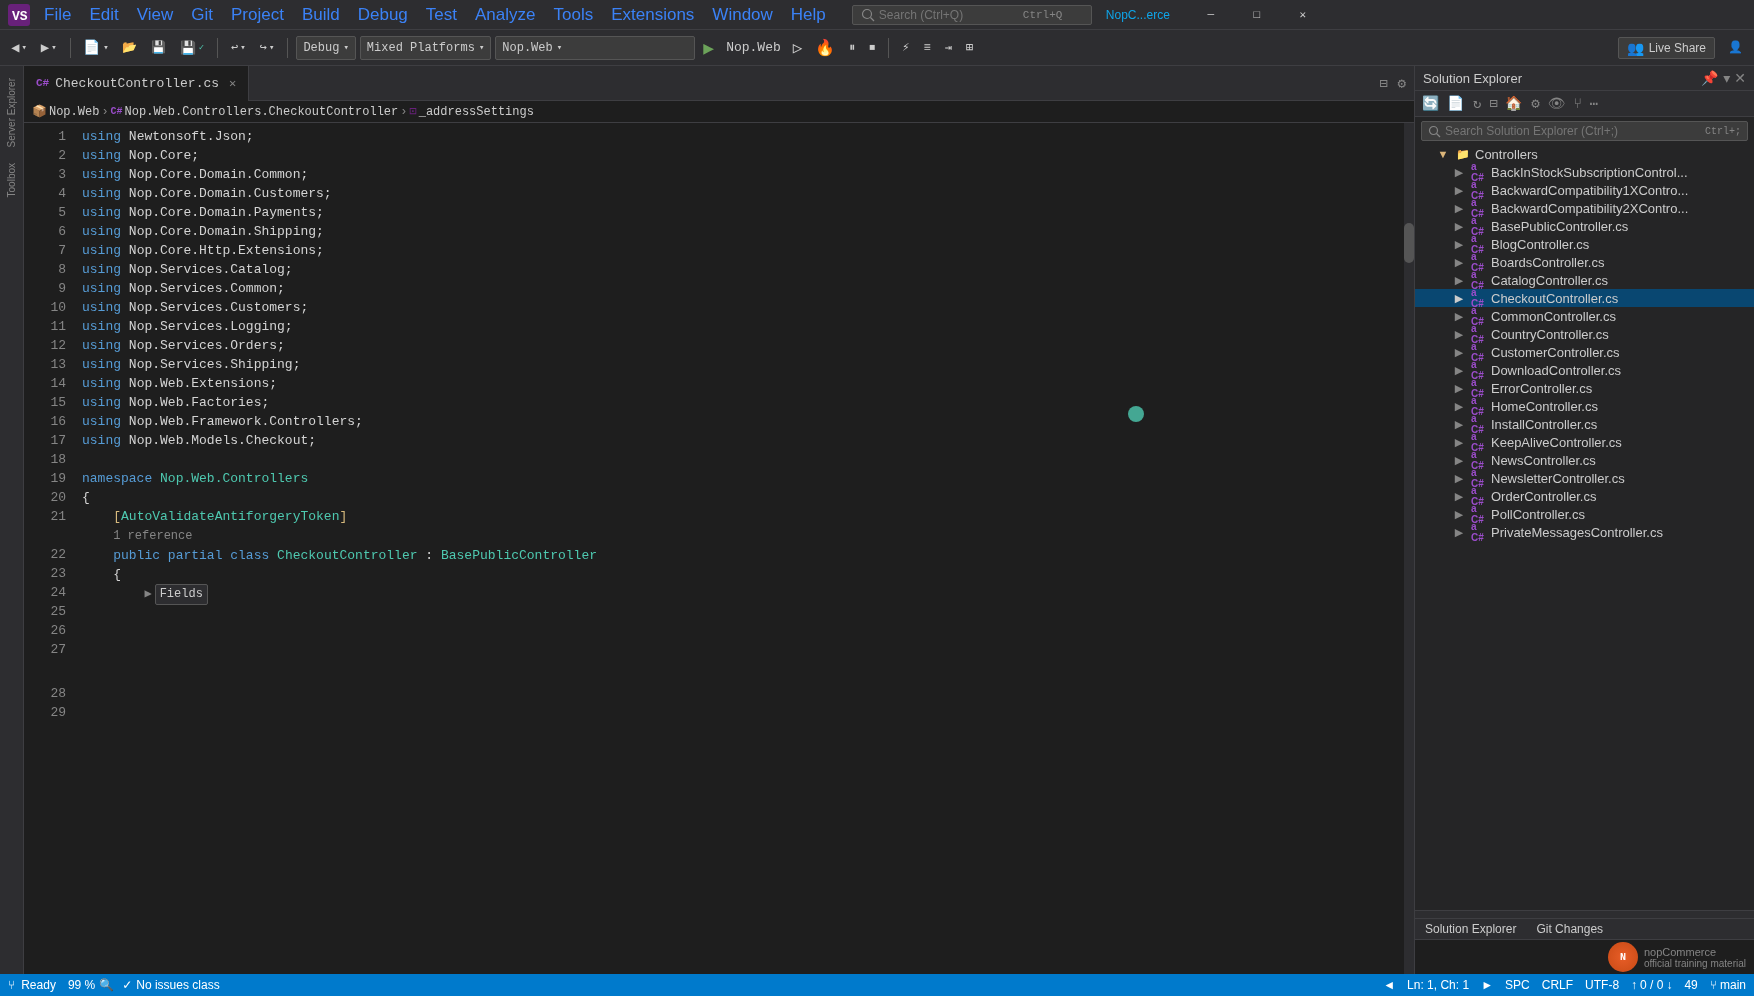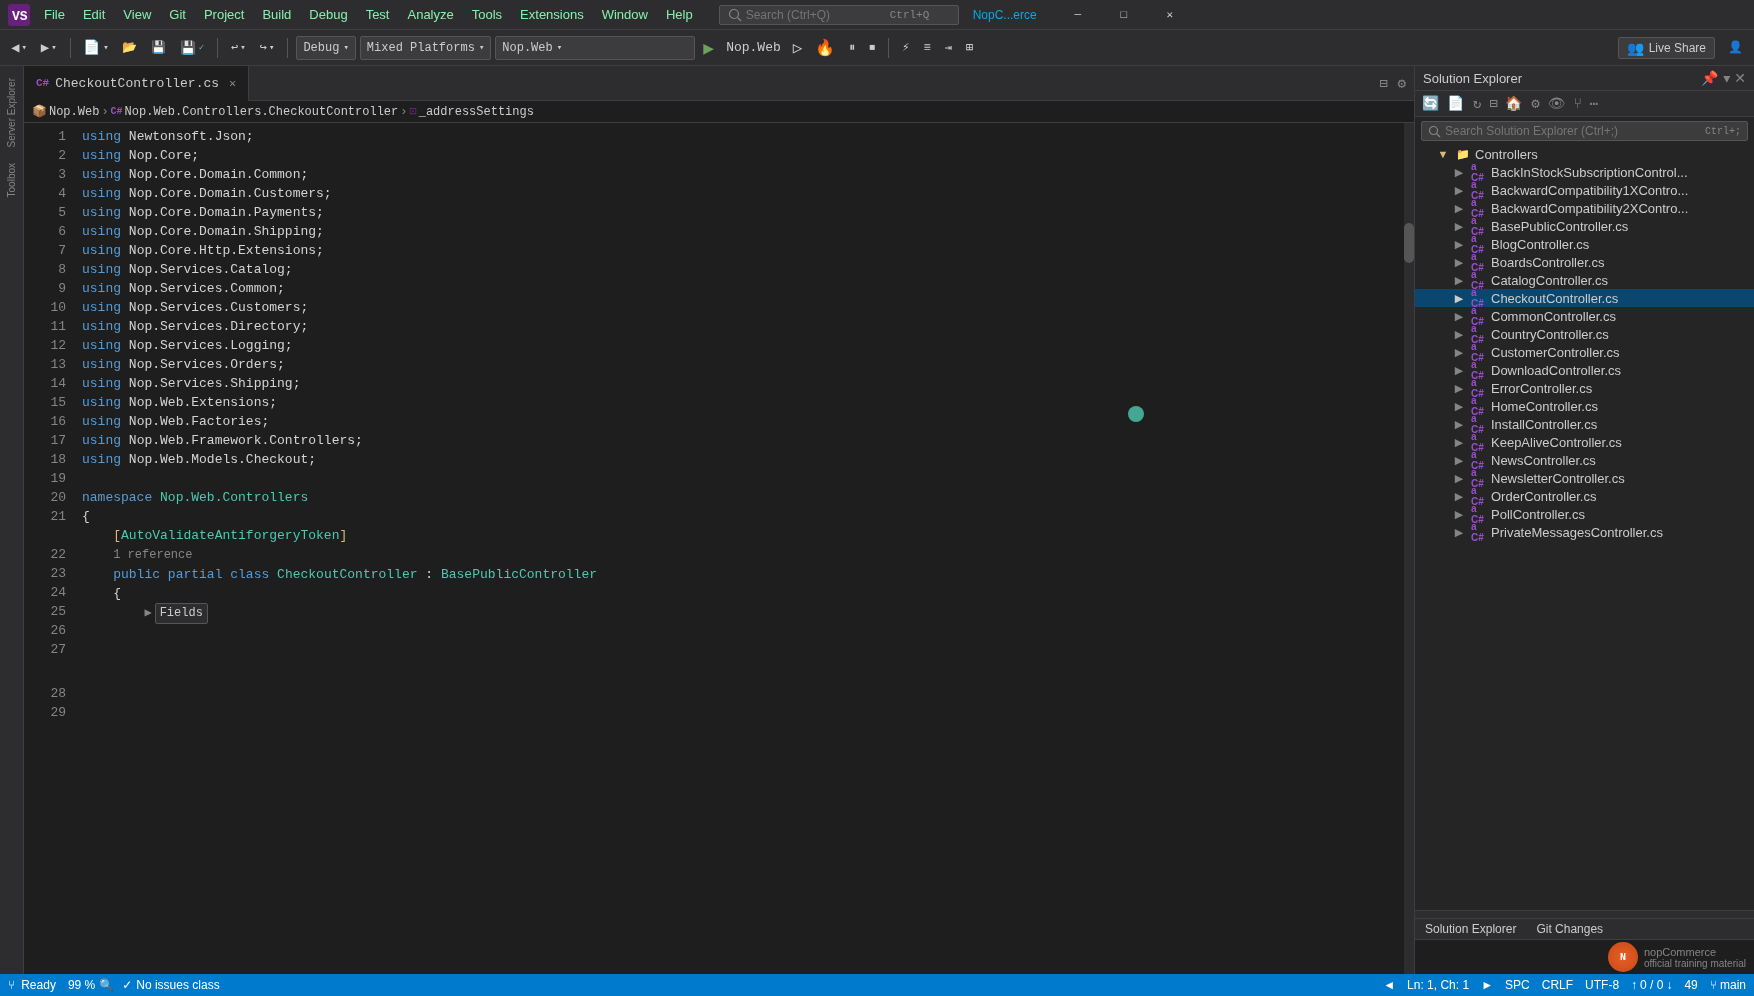--- a/index.html
+++ b/index.html
@@ -3,21 +3,21 @@
   <meta charset="utf-8">
   <style>
     * { margin: 0; padding: 0; box-sizing: border-box; }
     body { background: #1e1e1e; color: #d4d4d4; font-family: 'Consolas', 'Courier New', monospace; font-size: 13px; overflow: hidden; width: 1754px; height: 996px; }
 
     
     .menu-bar {
       display: flex; align-items: center; background: #2d2d30; height: 30px; padding: 0 8px; gap: 2px;
       border-bottom: 1px solid #3e3e42;
     }
-    .menu-item { padding: 2px 8px; color: #86efac; font-size: 13px; cursor: pointer; border-radius: 2px; font-family: 'Segoe UI', sans-serif; }
+    .menu-item { padding: 2px 8px; color: #3b82f6; font-size: 17px; cursor: pointer; border-radius: 2px; font-family: 'Segoe UI', sans-serif; }
     .search-box {
       margin-left: auto; background: #3c3c3c; border: 1px solid #555; color: #ccc; padding: 2px 8px;
       border-radius: 2px; font-size: 12px; width: 240px; display: flex; align-items: center; gap: 4px;
     }
     .search-box input { background: transparent; border: none; outline: none; color: #ccc; font-size: 12px; width: 140px; }
     .window-title { color: #0ea5e9; font-size: 12px; padding: 0 12px; font-family: 'Segoe UI', sans-serif; }
     .window-controls { display: flex; gap: 0; margin-left: 4px; }
     .win-btn { width: 46px; height: 30px; display: flex; align-items: center; justify-content: center; font-size: 11px; color: #ccc; cursor: pointer; }
 
     
@@ -313,21 +313,20 @@
         <div class="code-line"><span class="kw">using</span> <span class="op">Newtonsoft.Json;</span></div>
         <div class="code-line"><span class="kw">using</span> <span class="op">Nop.Core;</span></div>
         <div class="code-line"><span class="kw">using</span> <span class="op">Nop.Core.Domain.Common;</span></div>
         <div class="code-line"><span class="kw">using</span> <span class="op">Nop.Core.Domain.Customers;</span></div>
         <div class="code-line"><span class="kw">using</span> <span class="op">Nop.Core.Domain.Payments;</span></div>
         <div class="code-line"><span class="kw">using</span> <span class="op">Nop.Core.Domain.Shipping;</span></div>
         <div class="code-line"><span class="kw">using</span> <span class="op">Nop.Core.Http.Extensions;</span></div>
         <div class="code-line"><span class="kw">using</span> <span class="op">Nop.Services.Catalog;</span></div>
         <div class="code-line"><span class="kw">using</span> <span class="op">Nop.Services.Common;</span></div>
         <div class="code-line"><span class="kw">using</span> <span class="op">Nop.Services.Customers;</span></div>
-        <div class="code-line"><span class="kw">using</span> <span class="op">Nop.Services.Directory;</span></div>
         <div class="code-line"><span class="kw">using</span> <span class="op">Nop.Services.Logging;</span></div>
         <div class="code-line"><span class="kw">using</span> <span class="op">Nop.Services.Orders;</span></div>
         <div class="code-line"><span class="kw">using</span> <span class="op">Nop.Services.Shipping;</span></div>
         <div class="code-line"><span class="kw">using</span> <span class="op">Nop.Web.Extensions;</span></div>
         <div class="code-line"><span class="kw">using</span> <span class="op">Nop.Web.Factories;</span></div>
         <div class="code-line"><span class="kw">using</span> <span class="op">Nop.Web.Framework.Controllers;</span></div>
         <div class="code-line"><span class="kw">using</span> <span class="op">Nop.Web.Models.Checkout;</span></div>
         <div class="code-line">&nbsp;</div>
         <div class="code-line"><span class="kw">namespace</span> <span class="ns">Nop.Web.Controllers</span></div>
         <div class="code-line"><span class="op">{</span></div>

